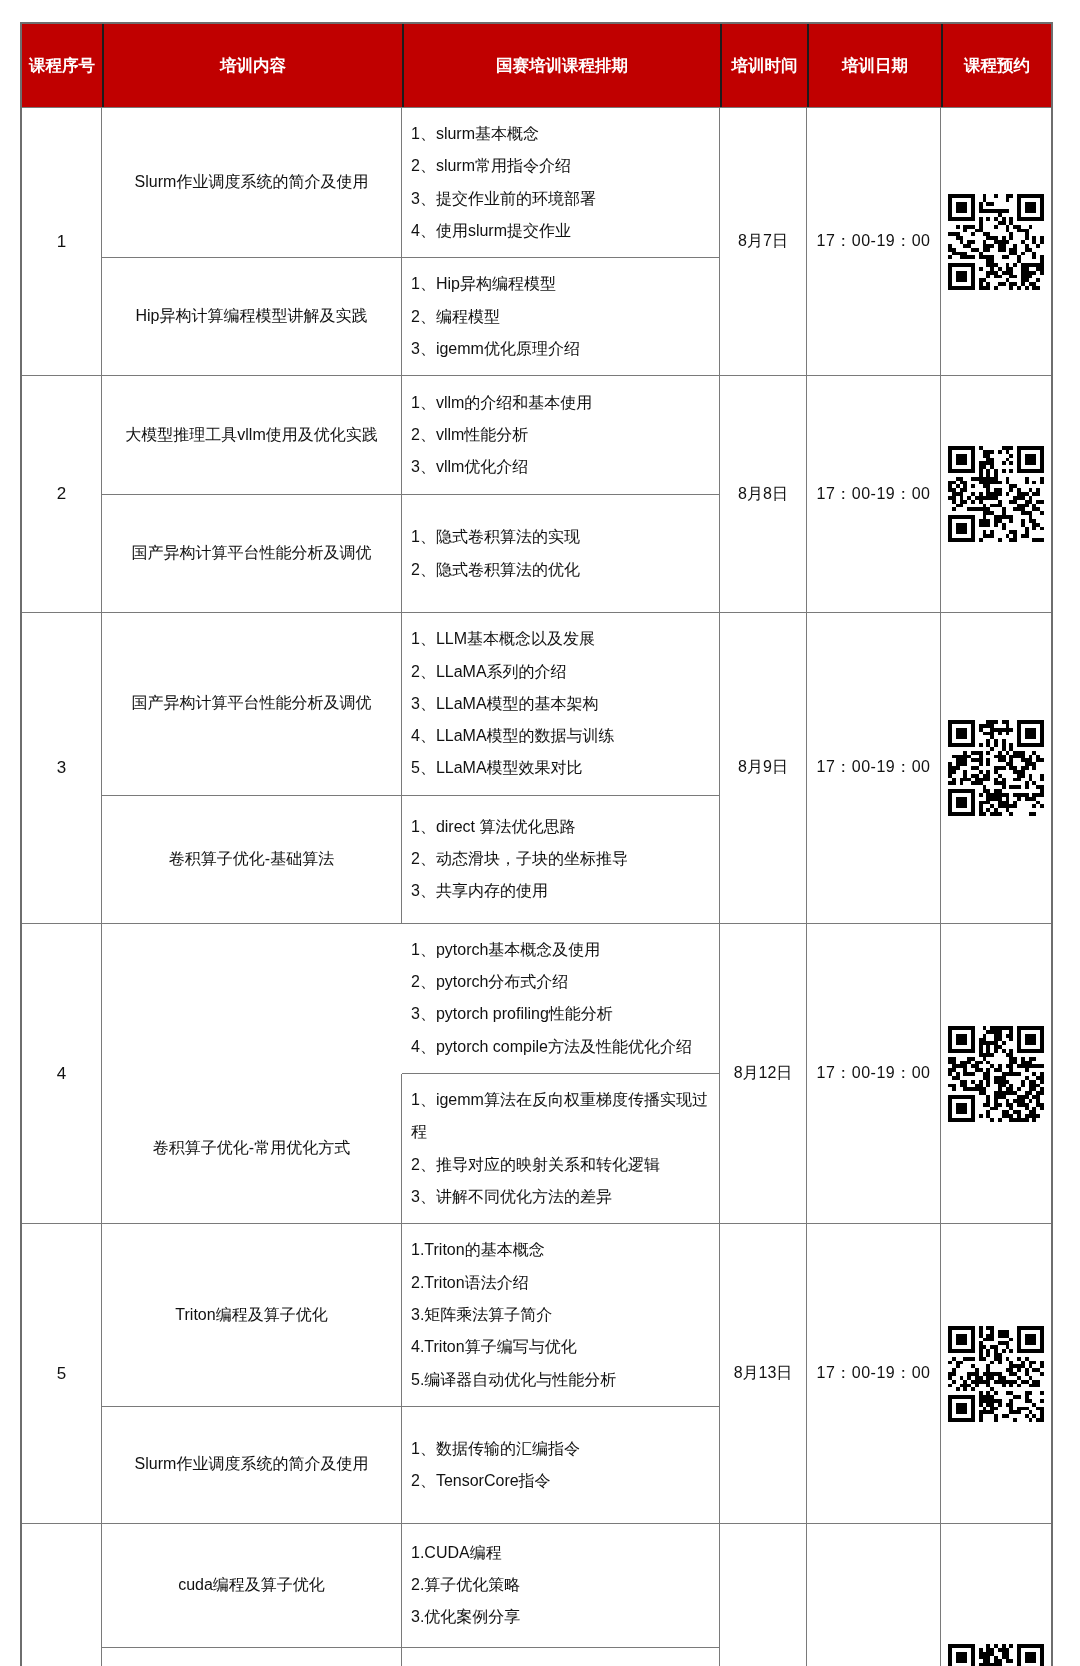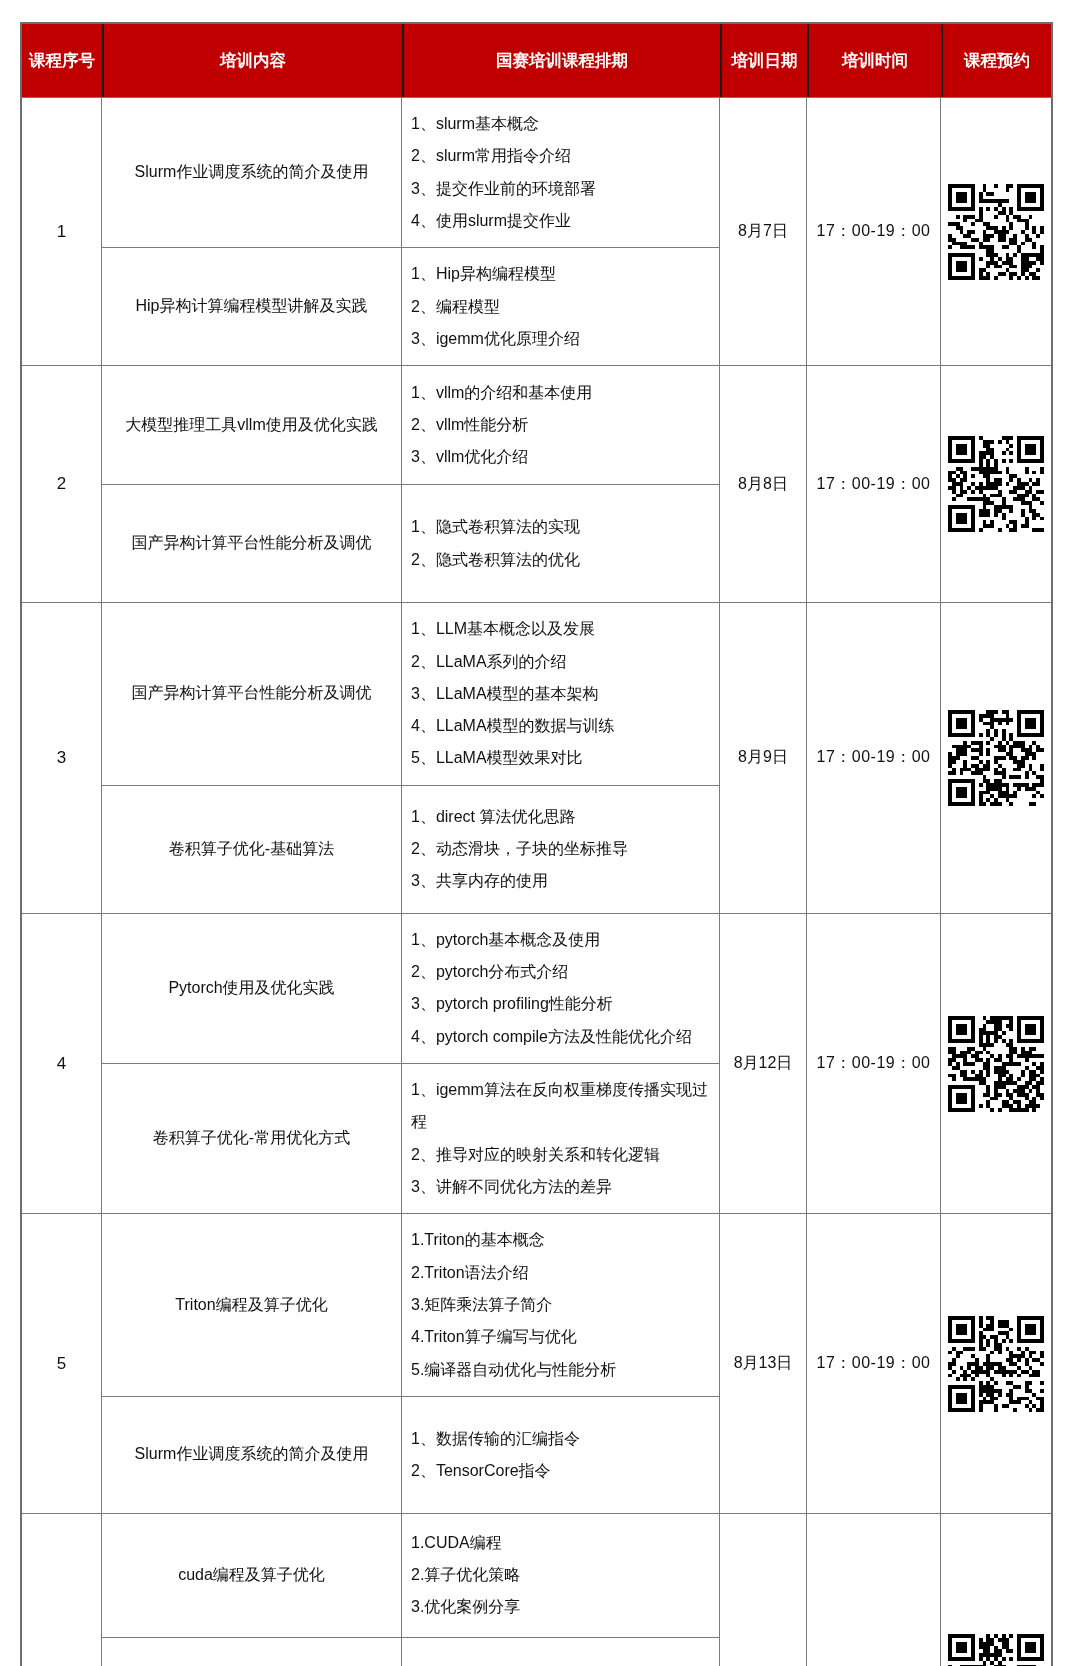--- a/index.html
+++ b/index.html
@@ -1,21 +1,21 @@
 <!DOCTYPE html>
 <html><head>
 <meta charset="utf-8">
 <style>
   html,body{margin:0;padding:0;background:#ffffff;}
   body{font-family:"Liberation Sans","DejaVu Sans",sans-serif;color:#111;width:1080px;height:1666px;position:relative;}
   .table{position:absolute;left:20px;top:22px;width:1033px;border:2px solid #6e6e6e;box-sizing:border-box;background:#fff;}
 
   
   .header-row{display:grid;grid-template-columns:80px 300px 318px 87px 134px 1fr;background:#c00000;}
-  .header-cell{height:73px;display:flex;align-items:center;justify-content:center;
+  .header-cell{height:83px;display:flex;align-items:center;justify-content:center;
     color:#fff;font-weight:bold;font-size:16.5px;box-sizing:border-box;}
   .header-cell + .header-cell{border-left:2px solid #1b1b1b;}
 
   
   .row{display:grid;grid-template-columns:80px 300px 318px 87px 134px 1fr;border-top:1px solid #7a7a7a;}
   .row:first-of-type{border-top:2px solid #8a0000;}
   .cell{box-sizing:border-box;display:flex;align-items:center;justify-content:center;font-size:16px;background:#fff;}
   .c-index{grid-column:1;grid-row:1/3;border-right:1px solid #7a7a7a;font-size:17px;}
   .c-title{grid-column:2;border-right:1px solid #7a7a7a;text-align:center;padding:6px 10px;}
   .c-content{grid-column:3;border-right:1px solid #7a7a7a;justify-content:flex-start;text-align:left;
@@ -40,22 +40,22 @@
 </style>
 </head>
 <body>
 
 <div class="table">
 
   <div class="header-row">
     <div class="header-cell">课程序号</div>
     <div class="header-cell">培训内容</div>
     <div class="header-cell">国赛培训课程排期</div>
+    <div class="header-cell">培训时间</div>
     <div class="header-cell">培训日期</div>
-    <div class="header-cell">培训时间</div>
     <div class="header-cell">课程预约</div>
   </div>
 
   <div class="row r0">
     <div class="cell c-index">1</div>
     <div class="cell c-title a">Slurm作业调度系统的简介及使用</div>
     <div class="cell c-content a">1、slurm基本概念
 2、slurm常用指令介绍
 3、提交作业前的环境部署
 4、使用slurm提交作业</div>
@@ -1001,21 +1001,20 @@
         </div>
       </div>
     <div class="cell c-title b">卷积算子优化-基础算法</div>
     <div class="cell c-content b">1、direct 算法优化思路
 2、动态滑块，子块的坐标推导
 3、共享内存的使用</div>
   </div>
 
   <div class="row r3">
     <div class="cell c-index">4</div>
-    <div class="cell c-title a">Pytorch使用及优化实践</div>
     <div class="cell c-content a">1、pytorch基本概念及使用
 2、pytorch分布式介绍
 3、pytorch profiling性能分析
 4、pytorch compile方法及性能优化介绍</div>
     <div class="cell c-date">8月12日</div>
     <div class="cell c-time">17：00-19：00</div>
     <div class="cell c-qr">
         <div class="qr">
           <svg viewBox="0 0 25 25" shape-rendering="crispEdges" fill="#000">
             <rect width="25" height="25" fill="#fff"></rect>

